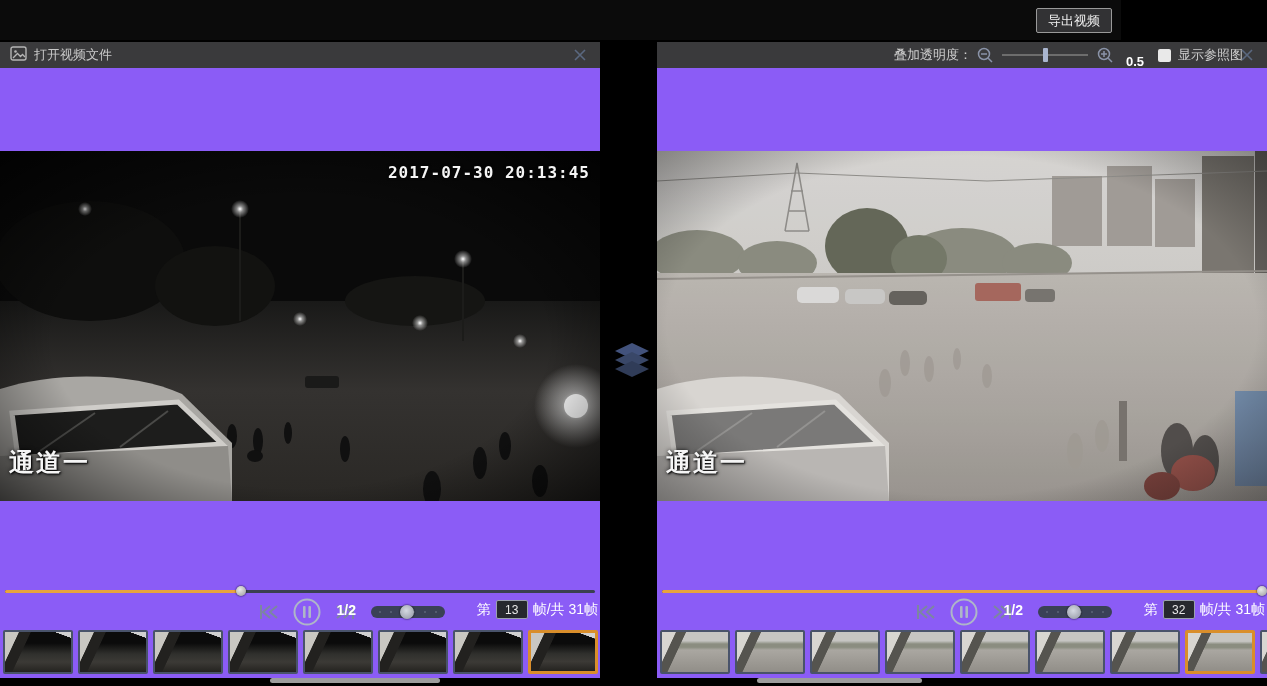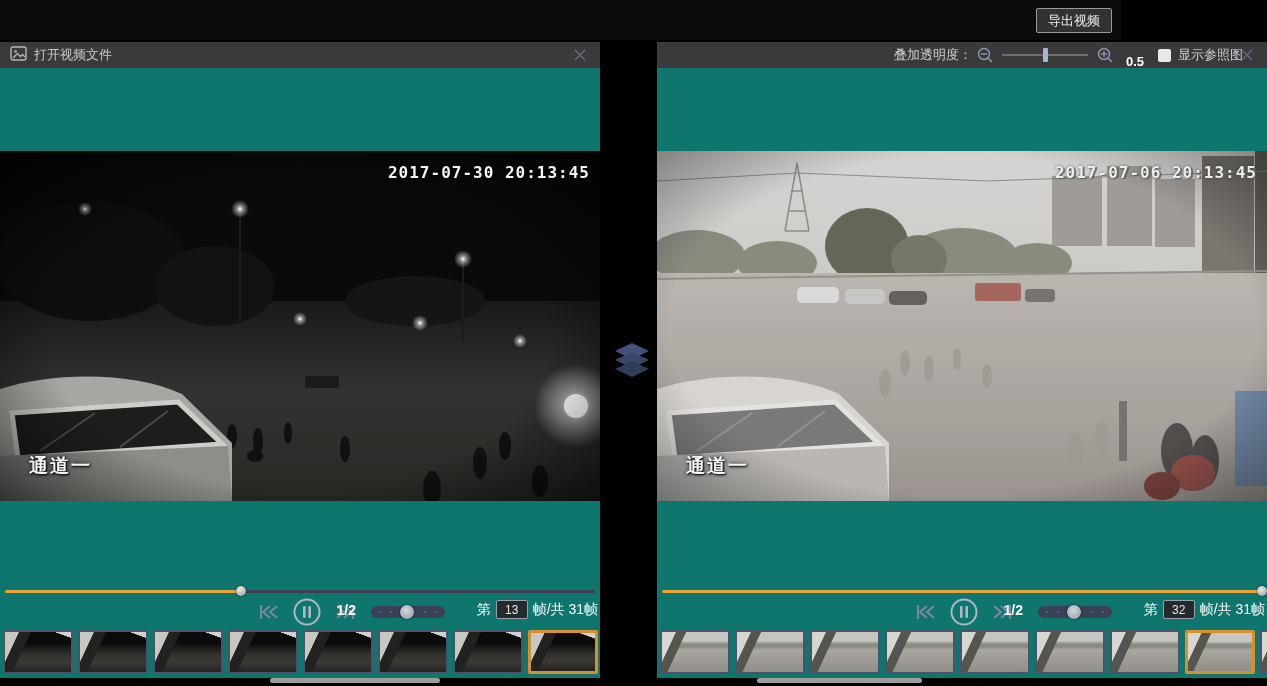--- a/index.html
+++ b/index.html
@@ -5,21 +5,21 @@
   html,body{margin:0;padding:0;background:#000;}
   .app{position:relative;width:1267px;height:686px;background:#000;overflow:hidden;
        font-family:"Liberation Sans","DejaVu Sans",sans-serif;-webkit-font-smoothing:antialiased;}
 
   
   .topbar{position:absolute;left:0;top:0;width:1121px;height:40px;background:#0b0b0b;}
   .export-btn{position:absolute;right:9px;top:8px;padding:4px 11px;background:#323234;
       border:1px solid #9a9a9a;border-radius:2px;color:#f0f0f0;font-size:13px;cursor:pointer;line-height:15px;}
 
   
-  .panel{position:absolute;top:42px;height:636px;background:#0f766e;}
+  .panel{position:absolute;top:42px;height:636px;background:#8b5cf6;}
   .panel.left{left:0;width:600px;}
   .panel.right{left:657px;width:610px;}
 
   .panel-header{position:absolute;left:0;top:0;width:100%;height:26px;background:#3a3a3c;
       display:flex;align-items:center;color:#c9c9c9;font-size:13px;}
   .ph-title{display:flex;align-items:center;gap:7px;margin-left:10px;}
   .close-x{position:absolute;right:12px;top:5px;width:16px;height:16px;cursor:pointer;}
   .close-x svg{display:block;}
 
   
@@ -32,22 +32,22 @@
   .op-value{color:#fff;font-weight:bold;font-size:13px;margin:12px 14px 0 8px;}
   .refbox{width:13px;height:13px;background:#e9e9e9;border-radius:2px;margin-right:7px;cursor:pointer;}
   .ref-label{color:#cfcfcf;margin-right:24px;}
 
   
   .video{position:absolute;left:0;top:109px;width:100%;height:350px;background:#0a0a0a;overflow:hidden;}
   .video svg{display:block;}
   .ts{position:absolute;top:12px;right:10px;color:#f5f5f5;font-family:"DejaVu Sans Mono",monospace;
       font-size:16px;font-weight:bold;letter-spacing:1px;text-shadow:0 0 3px #000;}
   .ts.ghost{color:#eeedea;text-shadow:2px 1px 0 rgba(90,90,90,.75),0 0 3px rgba(0,0,0,.6);filter:blur(.4px);}
-  .chan{position:absolute;left:9px;bottom:22px;color:#f5f5f5;font-size:19px;font-weight:bold;
-      text-shadow:1px 1px 2px #000,0 0 4px rgba(0,0,0,.8);letter-spacing:2px;margin-left:20px;}
+  .chan{position:absolute;left:9px;bottom:22px;color:#f5f5f5;font-size:25px;font-weight:bold;
+      text-shadow:1px 1px 2px #000,0 0 4px rgba(0,0,0,.8);letter-spacing:2px;}
 
   
   .progress{position:absolute;left:5px;right:5px;top:543px;height:12px;cursor:pointer;}
   .p-track{position:absolute;left:0;right:0;top:5px;height:3px;background:#3a4052;border-radius:2px;}
   .p-fill{position:absolute;left:0;top:5px;height:3px;background:#e8a33d;border-radius:2px;}
   .p-knob{position:absolute;top:1px;width:10px;height:10px;border-radius:50%;
       background:radial-gradient(circle at 40% 35%,#e8e8e8,#9a9a9a);box-shadow:0 0 2px #000;}
 
   
   .controls{position:absolute;left:0;top:556px;width:100%;height:32px;color:#c9cfdd;}
@@ -334,21 +334,20 @@
         <ellipse cx="505" cy="335" rx="18" ry="14" fill="#6b2f2a"></ellipse>
         <rect x="462" y="250" width="8" height="60" fill="#6a6660"></rect>
         <path d="M0,238 C55,220 135,221 182,243 L232,292 L232,350 L0,350 Z" fill="#d6d4d0"></path>
         <path d="M12,262 L178,251 L222,293 L18,307 Z" fill="#6e6e6c" stroke="#e4e2de" stroke-width="5"></path>
         <path d="M0,305 L228,295 L232,350 L0,350 Z" fill="#b4b2ae"></path>
         <path d="M40,300 L95,262" stroke="#8a8a88" stroke-width="2" fill="none"></path>
         <path d="M120,296 L168,260" stroke="#8a8a88" stroke-width="2" fill="none"></path>
         <rect width="610" height="350" fill="#e8e6e2" opacity="0.10"></rect>
         <rect width="610" height="350" fill="url(#dVig)"></rect>
       </svg>
-      <span class="ts ghost">2017-07-06 20:13:45</span>
       <span class="chan">通道一</span>
     </div>
 
     <div class="progress">
       <div class="p-track"></div>
       <div class="p-fill" style="width: 100%;"></div>
       <div class="p-knob" style="left: calc(100% - 5px);"></div>
     </div>
 
     <div class="controls">

